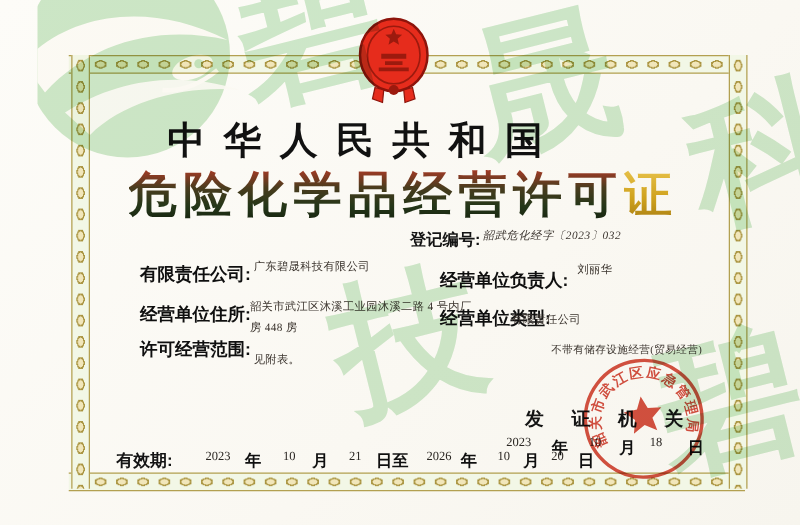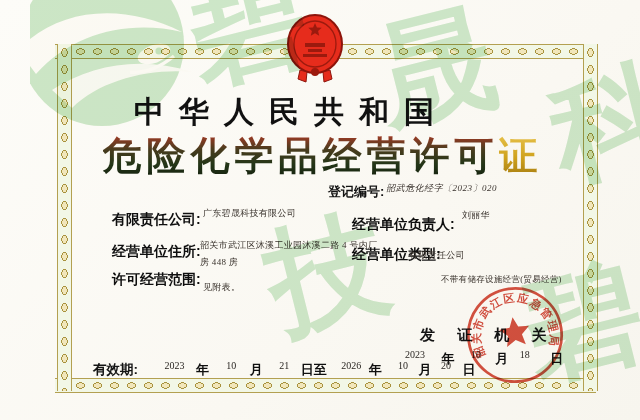--- a/index.html
+++ b/index.html
@@ -96,21 +96,21 @@
       <circle cx="32" cy="61" r="4" fill="#9c1a0e"></circle>
       <path d="M17,59 l7,2 -1,10 -8,-3 Z" fill="#e62c1c" stroke="#8d140b" stroke-width="1"></path>
       <path d="M47,59 l-7,2 1,10 8,-3 Z" fill="#e62c1c" stroke="#8d140b" stroke-width="1"></path>
     </svg>
   </div>
 
   <div class="country">中华人民共和国</div>
   <div class="cert-title"><span class="title-main">危险化学品经营许可</span><span class="title-suffix">证</span></div>
 
   <div class="reg-label">登记编号:</div>
-  <div class="reg-value">韶武危化经字〔2023〕020</div>
+  <div class="reg-value">韶武危化经字〔2023〕032</div>
 
   <div class="field-label" style="left:112px;top:211px;">有限责任公司:</div>
   <div class="field-value" style="left:203px;top:207px;">广东碧晟科技有限公司</div>
 
   <div class="field-label" style="left:112px;top:243px;">经营单位住所:</div>
   <div class="field-value" style="left:200px;top:239px;">韶关市武江区沐溪工业园沐溪二路 4 号内厂</div>
   <div class="field-value" style="left:200px;top:256px;">房 448 房</div>
 
   <div class="field-label" style="left:112px;top:271px;">许可经营范围:</div>
   <div class="field-value" style="left:203px;top:281px;font-family:Liberation Serif, serif;">见附表。</div>

